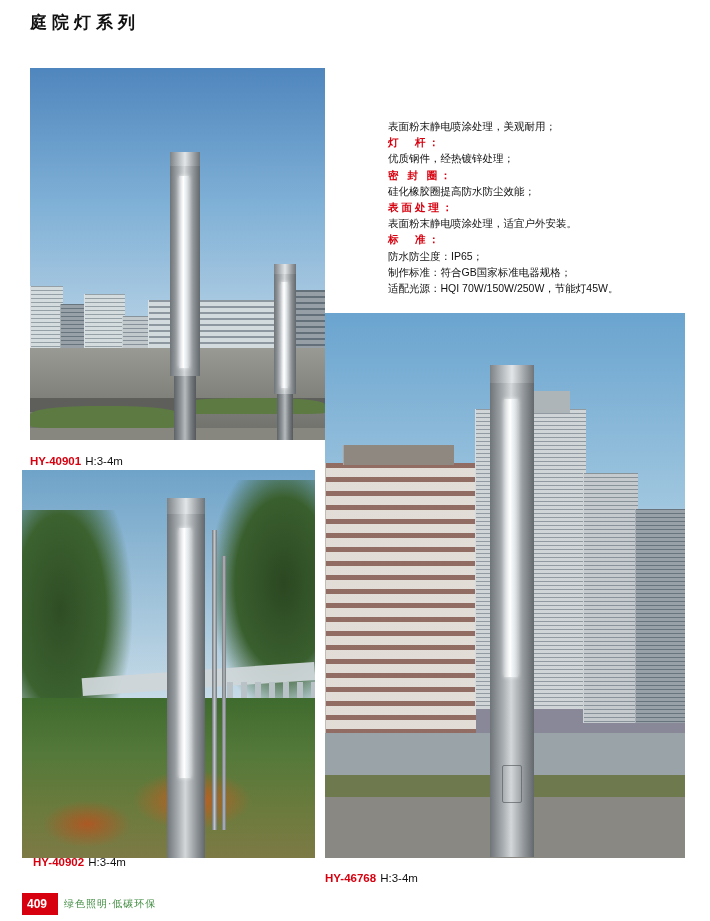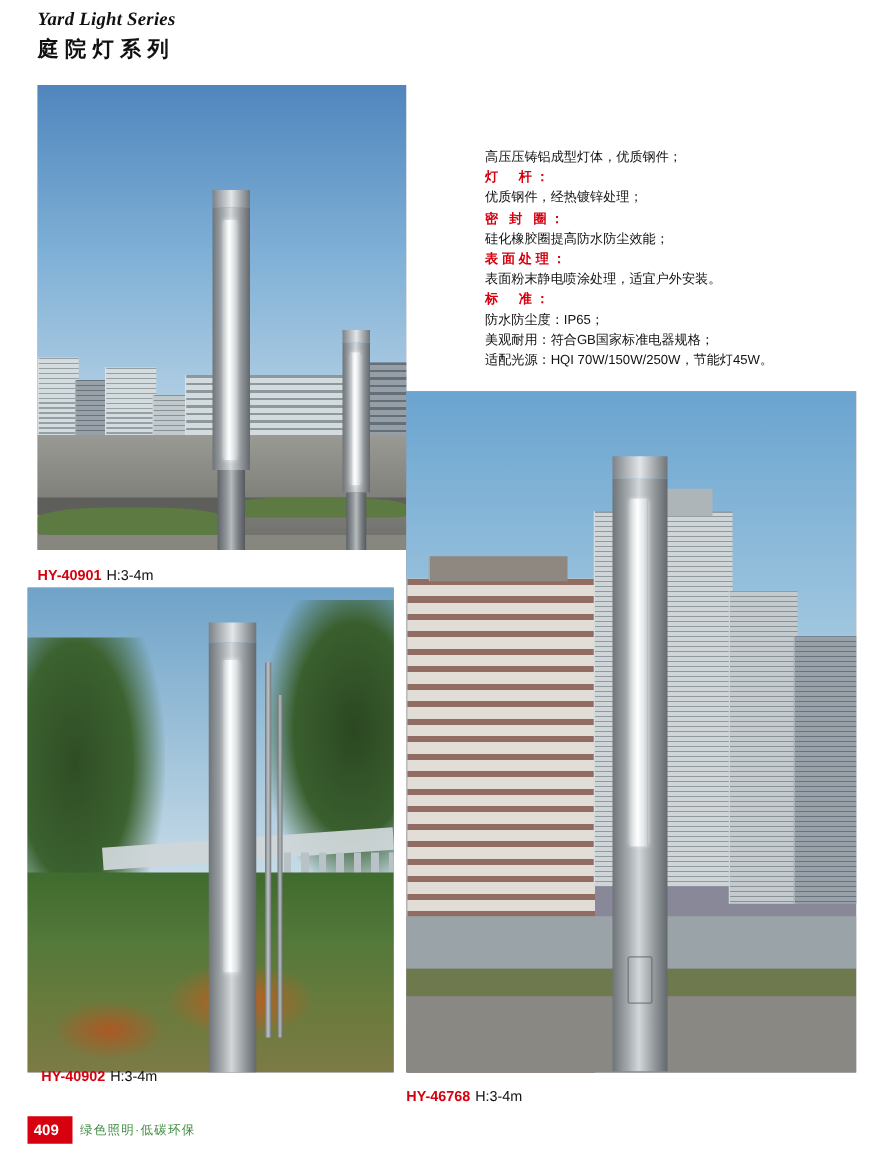--- a/index.html
+++ b/index.html
@@ -178,21 +178,20 @@
     bottom: 10px;
     font-size: 10px;
     color: #3f8b3f;
     letter-spacing: 1px;
   }
 </style>
 </head>
 <body>
 
 <div class="header">
-  <div class="en">Yard Light Series</div>
   <div class="cn">庭院灯系列</div>
 </div>
 
 <div class="photo" style="left:30px; top:68px; width:295px; height:372px;">
   <div class="sky" style="height:300px;"></div>
 
   <div class="bldg light" style="left:0px; top:218px; width:32px; height:62px;">
       <div class="win-rows fine"></div>
     </div>
   <div class="bldg dark" style="left:30px; top:236px; width:26px; height:44px;">
@@ -231,30 +230,30 @@
     <div class="lens" style="left:7px; top:18px; width:7px; height:106px;"></div>
     <div class="pole" style="top:130px; height:58px; left:3px; right:3px;"></div>
   </div>
 </div>
 
 <div class="caption" style="left:30px; top:455px;">
   <span class="code">HY-40901</span><span class="h">H:3-4m</span>
 </div>
 
 <div class="spec">
-  <div class="row"><span class="v">高压压铸铝成型灯体，优质钢件；</span></div>
+  <div class="row"><span class="v">表面粉末静电喷涂处理，美观耐用；</span></div>
   <div class="row"><span class="k">灯　杆：</span><span class="v"></span></div>
   <div class="row"><span class="v">优质钢件，经热镀锌处理；</span></div>
   <div class="row"><span class="k">密 封 圈：</span><span class="v"></span></div>
   <div class="row"><span class="v">硅化橡胶圈提高防水防尘效能；</span></div>
   <div class="row"><span class="k">表面处理：</span><span class="v"></span></div>
   <div class="row"><span class="v">表面粉末静电喷涂处理，适宜户外安装。</span></div>
   <div class="row"><span class="k">标　准：</span><span class="v"></span></div>
   <div class="row"><span class="v">防水防尘度：IP65；</span></div>
-  <div class="row"><span class="v">美观耐用：符合GB国家标准电器规格；</span></div>
+  <div class="row"><span class="v">制作标准：符合GB国家标准电器规格；</span></div>
   <div class="row"><span class="v">适配光源：HQI 70W/150W/250W，节能灯45W。</span></div>
 </div>
 
 <div class="photo" style="left:325px; top:313px; width:360px; height:545px;">
   <div class="sky" style="height:330px; background:linear-gradient(180deg,#6aa4cf 0%, #9cc4de 55%, #d3e2ec 100%);"></div>
 
   <div class="bldg" style="left:0px; top:150px; width:150px; height:430px; background:#b0a79e;">
     <div style="position:absolute; left:0; top:0; right:0; bottom:0;
       background-image: repeating-linear-gradient(180deg,
         rgba(120,60,50,0.55) 0px, rgba(120,60,50,0.55) 5px,

